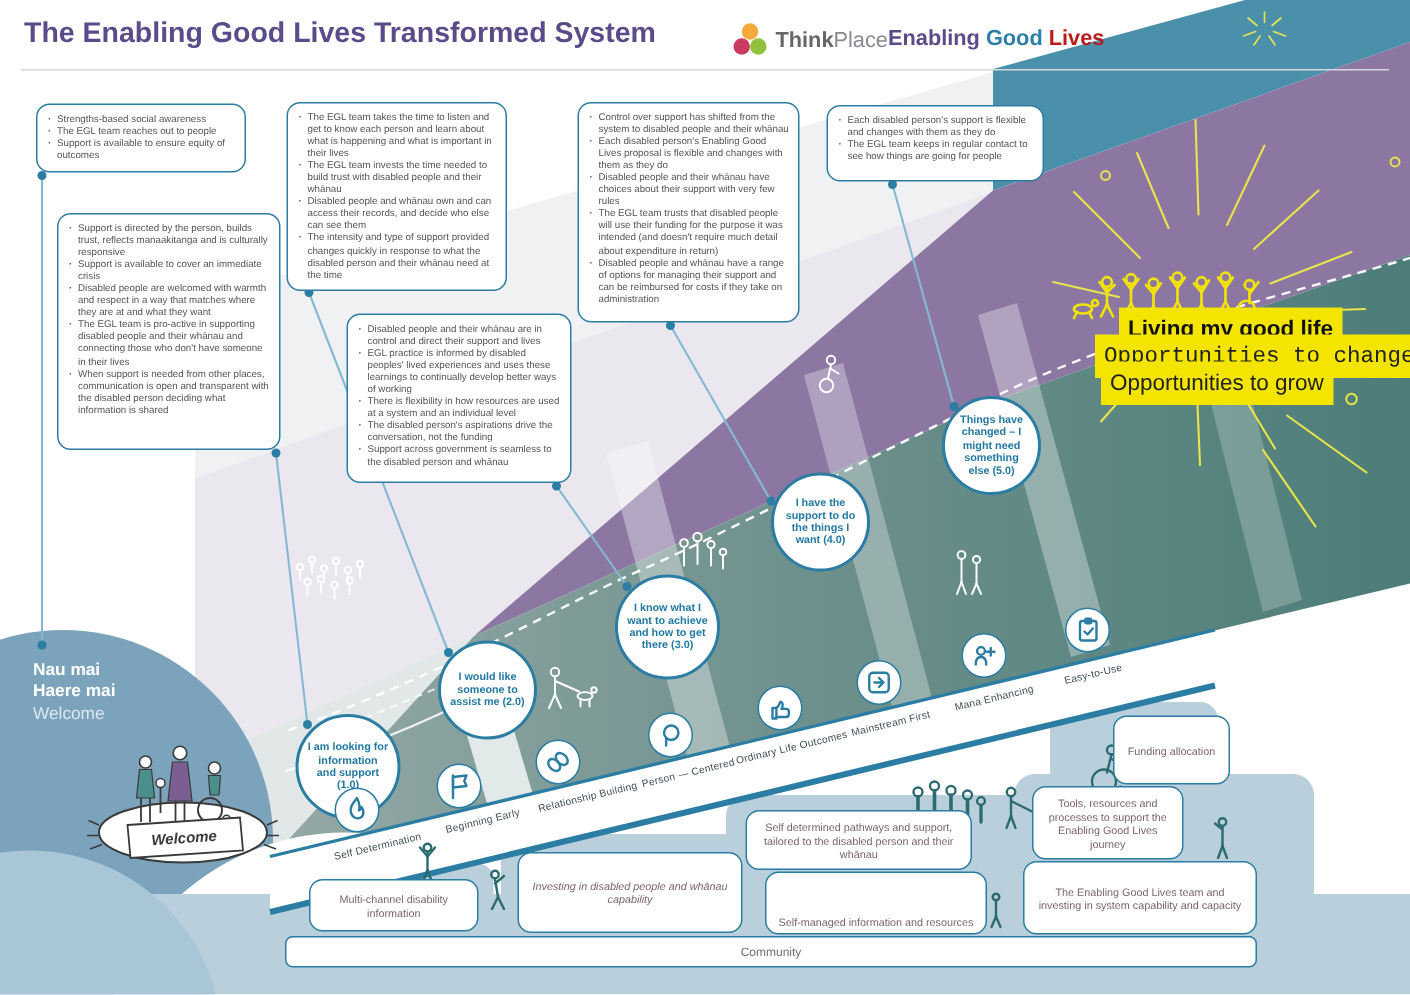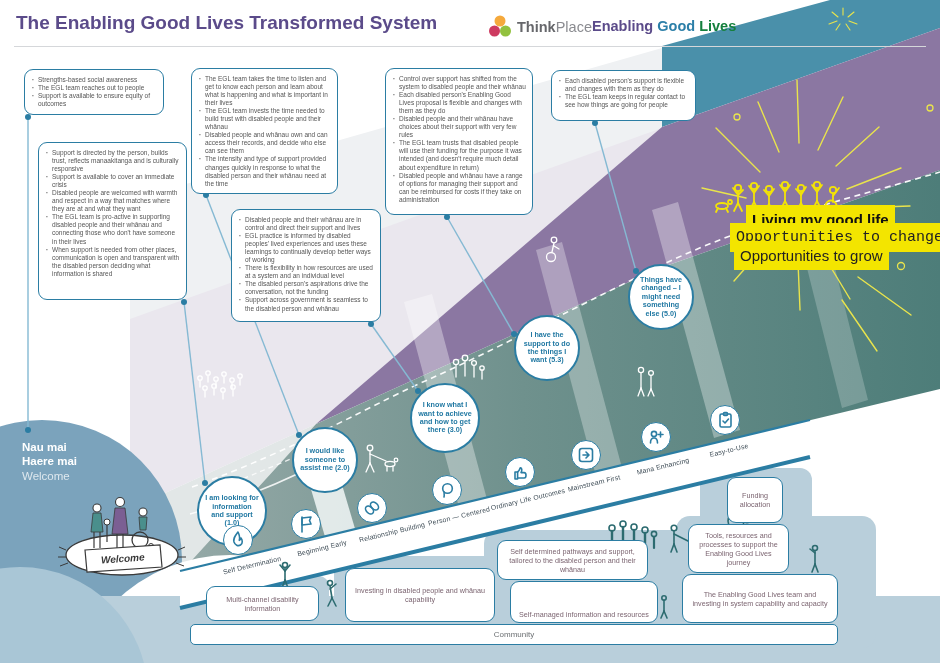--- a/index.html
+++ b/index.html
@@ -398,21 +398,21 @@
     <circle cx="13" cy="8" r="5.5" fill="#f5a93c"></circle>
     <circle cx="7.5" cy="18" r="5.5" fill="#cd3a60"></circle>
     <circle cx="18.5" cy="18" r="5.5" fill="#92c13e"></circle>
   </svg>
   <span class="tp-text"><span class="tp-think">Think</span><span class="tp-place">Place</span></span>
 </div>
 
 <div class="abs egl-logo" style="left:592px; top:18px;">
   <span style="color:#5b4b8a;">Enabling</span>
   <span style="color:#2c7fa8;">Good</span>
-  <span style="color:#15803d;">Lives</span>
+  <span style="color:#b91c1c;">Lives</span>
 </div>
 
 <div class="abs callout" style="left:24px; top:69px; width:140px; min-height:46px;">
   <ul>
         <li>Strengths-based social awareness</li>
         <li>The EGL team reaches out to people</li>
         <li>Support is available to ensure equity of outcomes</li>
       </ul>
 </div>
 <div class="abs callout" style="left:38px; top:142px; width:149px; min-height:158px;">
@@ -460,21 +460,21 @@
 <div class="abs stage" style="left:197px; top:476px; width:70px; height:70px;">
   <span>I am looking for information and support (1.0)</span>
 </div>
 <div class="abs stage" style="left:292px; top:427px; width:66px; height:66px;">
   <span>I would like someone to assist me (2.0)</span>
 </div>
 <div class="abs stage" style="left:410px; top:383px; width:70px; height:70px;">
   <span>I know what I want to achieve and how to get there (3.0)</span>
 </div>
 <div class="abs stage" style="left:514px; top:315px; width:66px; height:66px;">
-  <span>I have the support to do the things I want (5.3)</span>
+  <span>I have the support to do the things I want (4.0)</span>
 </div>
 <div class="abs stage" style="left:628px; top:264px; width:66px; height:66px;">
   <span>Things have changed – I might need something else (5.0)</span>
 </div>
 
 <div class="abs picon" style="left:238px; top:540px;">
   <svg width="22" height="22" viewBox="0 0 22 22">
     <path d="M11 3 C8 7 6 9 7 13 C8 16 11 17.5 13.5 16 C16 14.5 15.5 11 14 9 C13.7 10.5 13 11 12.3 11.3 C13 9 12.5 6 11 3 Z"></path>
   </svg>
 </div>
@@ -538,30 +538,30 @@
 
 <div class="abs welcome-text" style="left:22px; top:440px;">
   <div>Nau mai</div>
   <div>Haere mai</div>
   <div class="soft">Welcome</div>
 </div>
 
 <div class="abs fbox" style="left:206px; top:586px; width:113px; height:35px;">
   <span>Multi-channel disability information</span>
 </div>
-<div class="abs fbox" style="left:345px; top:568px; width:150px; height:54px;">
+<div class="abs fbox" style="left:345px; top:568px; width:150px; height:54px;font-style:italic;">
   <span>Investing in disabled people and whānau capability</span>
 </div>
 <div class="abs fbox" style="left:497px; top:540px; width:151px; height:40px;">
   <span>Self determined pathways and support, tailored to the disabled person and their whānau</span>
 </div>
 <div class="abs fbox" style="left:510px; top:581px; width:148px; height:42px;align-items:flex-end;">
   <span>Self-managed information and resources</span>
 </div>
-<div class="abs fbox" style="left:727px; top:477px; width:56px; height:46px;">
+<div class="abs fbox" style="left:742px; top:477px; width:78px; height:46px;">
   <span>Funding allocation</span>
 </div>
 <div class="abs fbox" style="left:688px; top:524px; width:101px; height:49px;">
   <span>Tools, resources and processes to support the Enabling Good Lives journey</span>
 </div>
 <div class="abs fbox" style="left:682px; top:574px; width:156px; height:49px;text-align:center;">
   <span>The Enabling Good Lives team and investing in system capability and capacity</span>
 </div>
 <div class="abs fbox community" style="left:190px; top:624px; width:648px; height:21px;">
   <span>Community</span>

